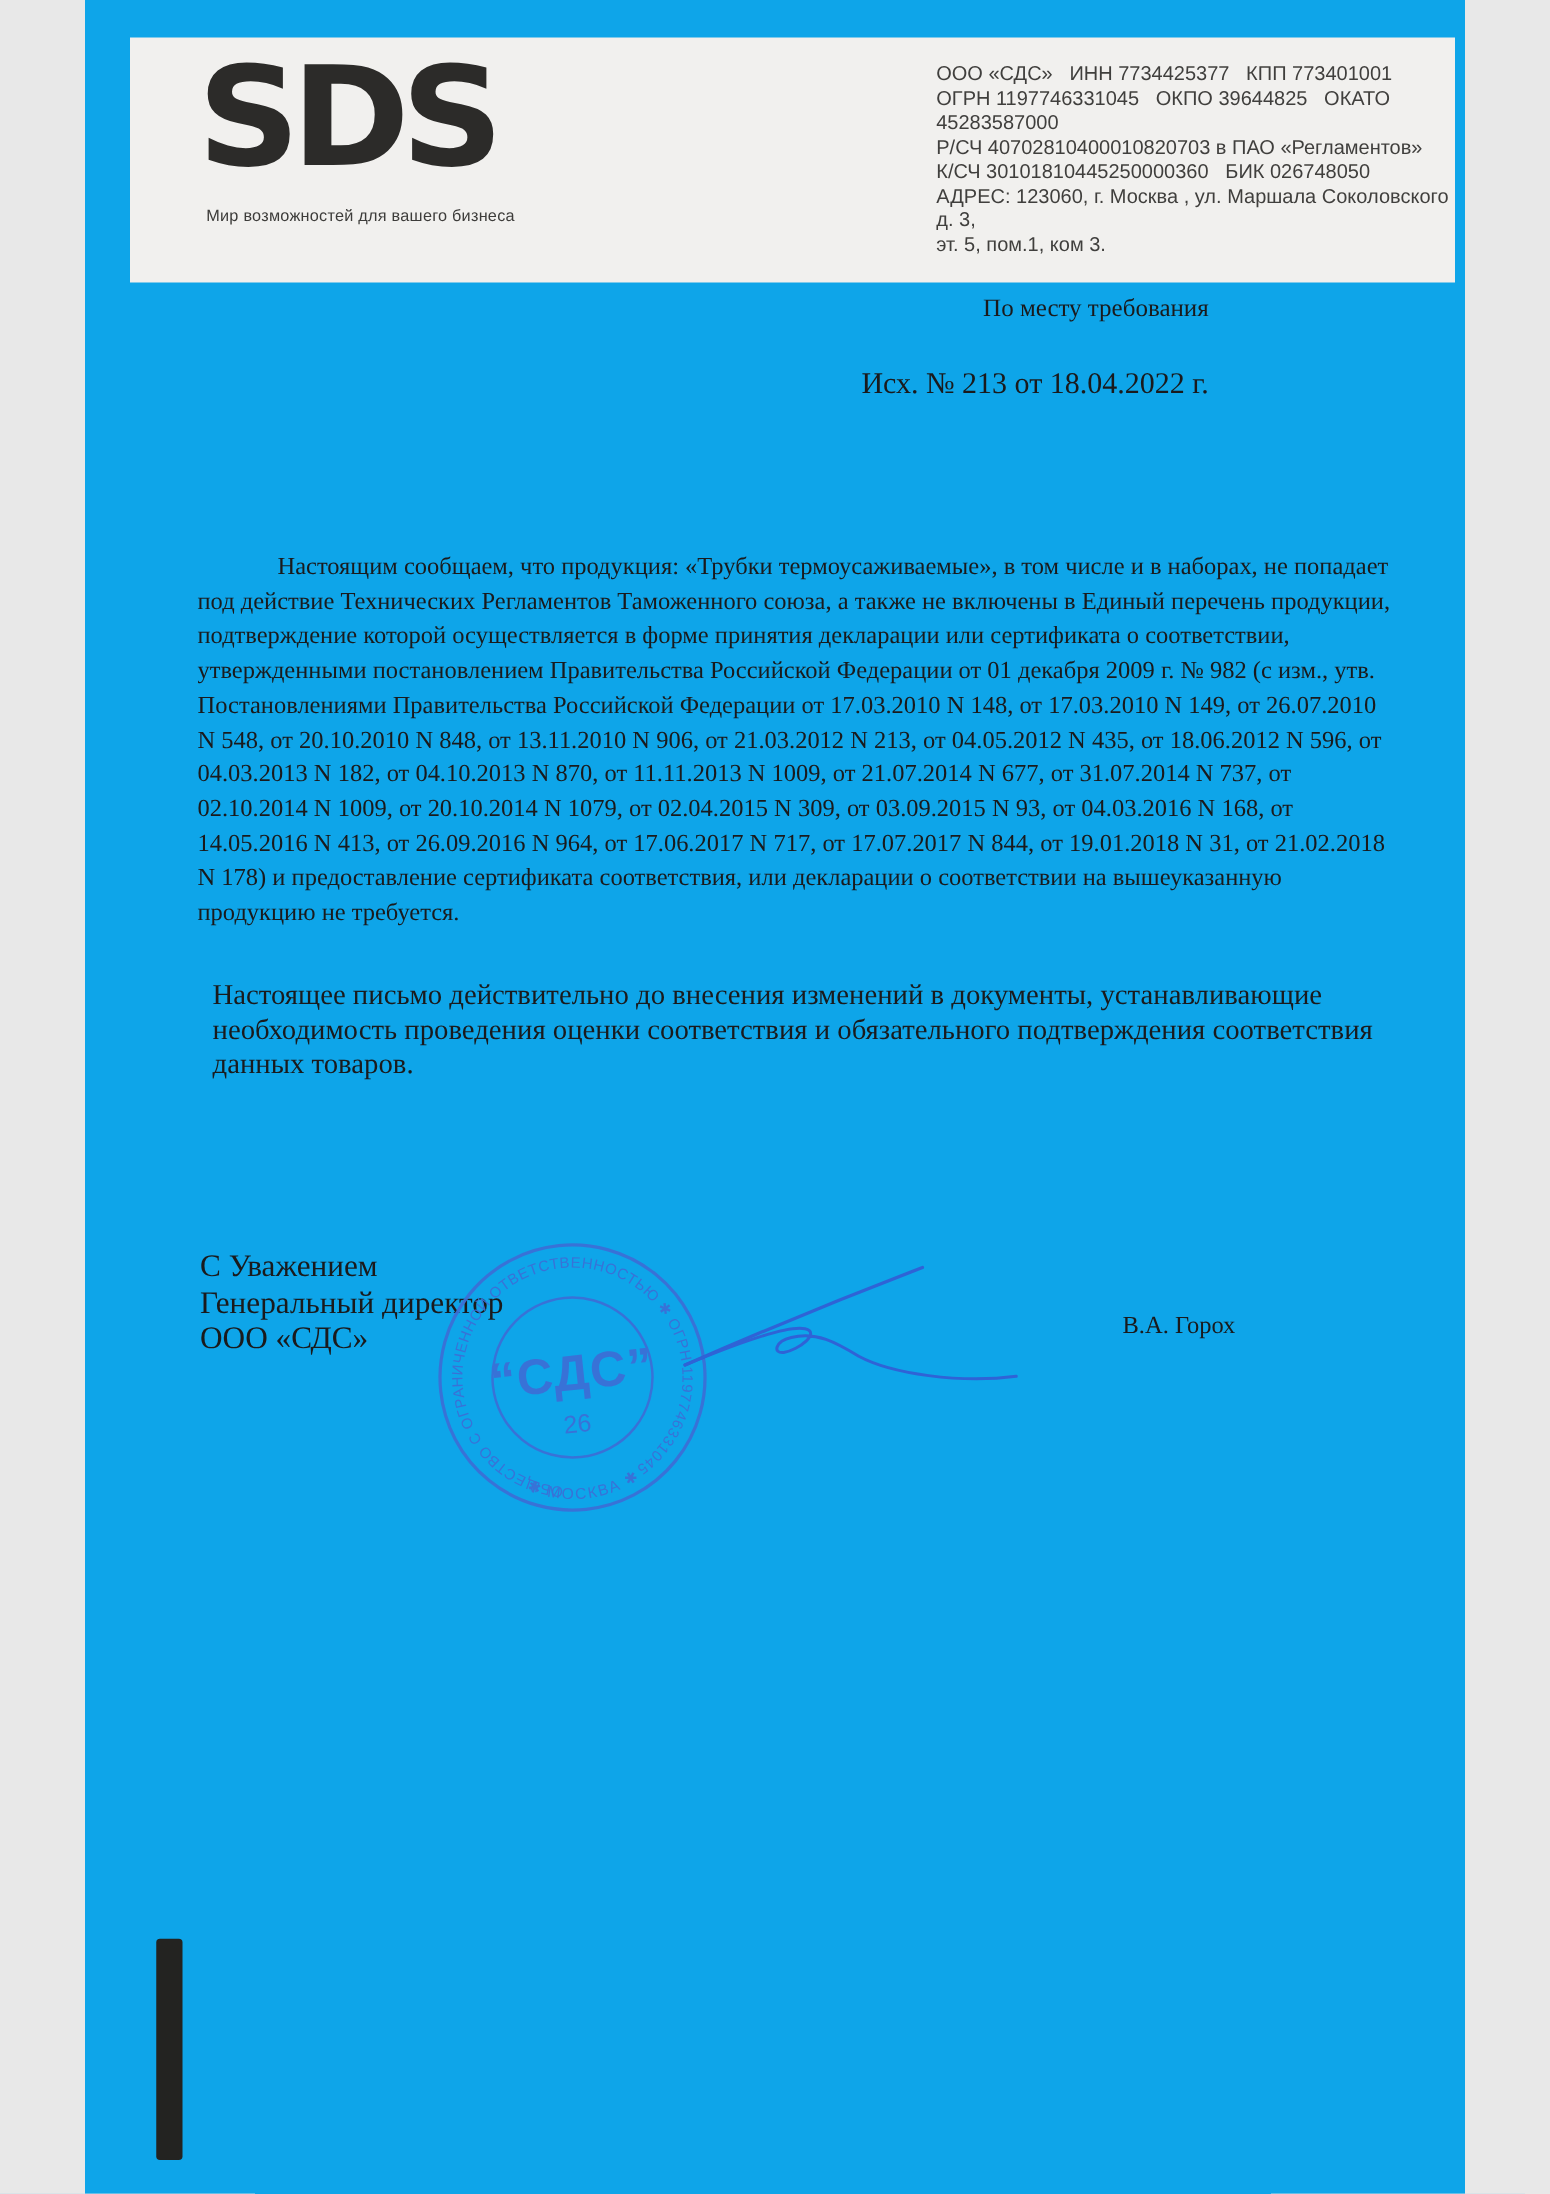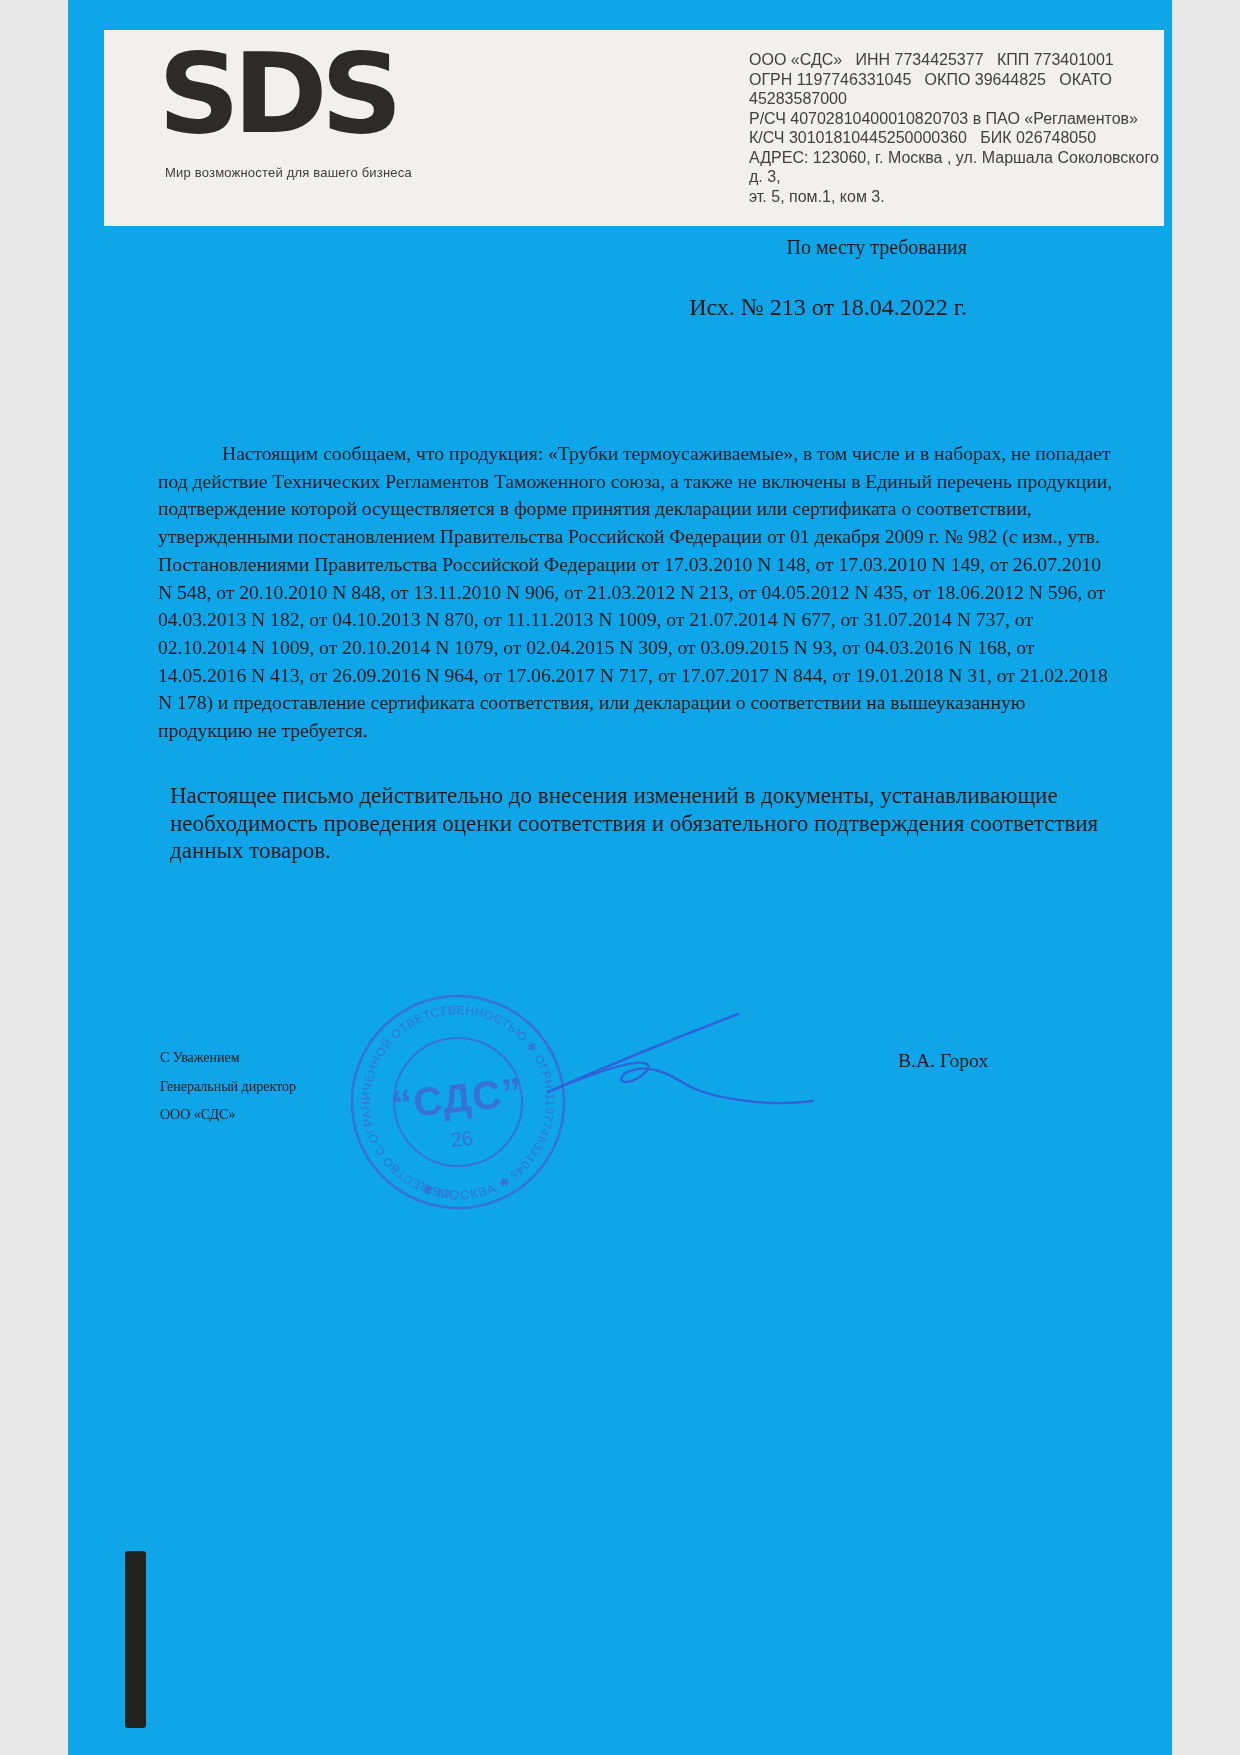--- a/index.html
+++ b/index.html
@@ -82,23 +82,22 @@
     position: absolute;
     left: 102px; top: 782px;
     width: 956px;
     margin: 0;
     font-size: 23px;
     line-height: 27.7px;
   }
   .closing {
     position: absolute;
     left: 92px; top: 1000px;
-    font-size: 14px;
+    font-size: 25px;
     line-height: 28.5px;
-    margin-top: 44px;
   }
   .signer {
     position: absolute;
     left: 830px; top: 1050px;
     font-size: 19.6px;
   }
   
   .stamp {
     position: absolute;
     left: 272px; top: 984px;

